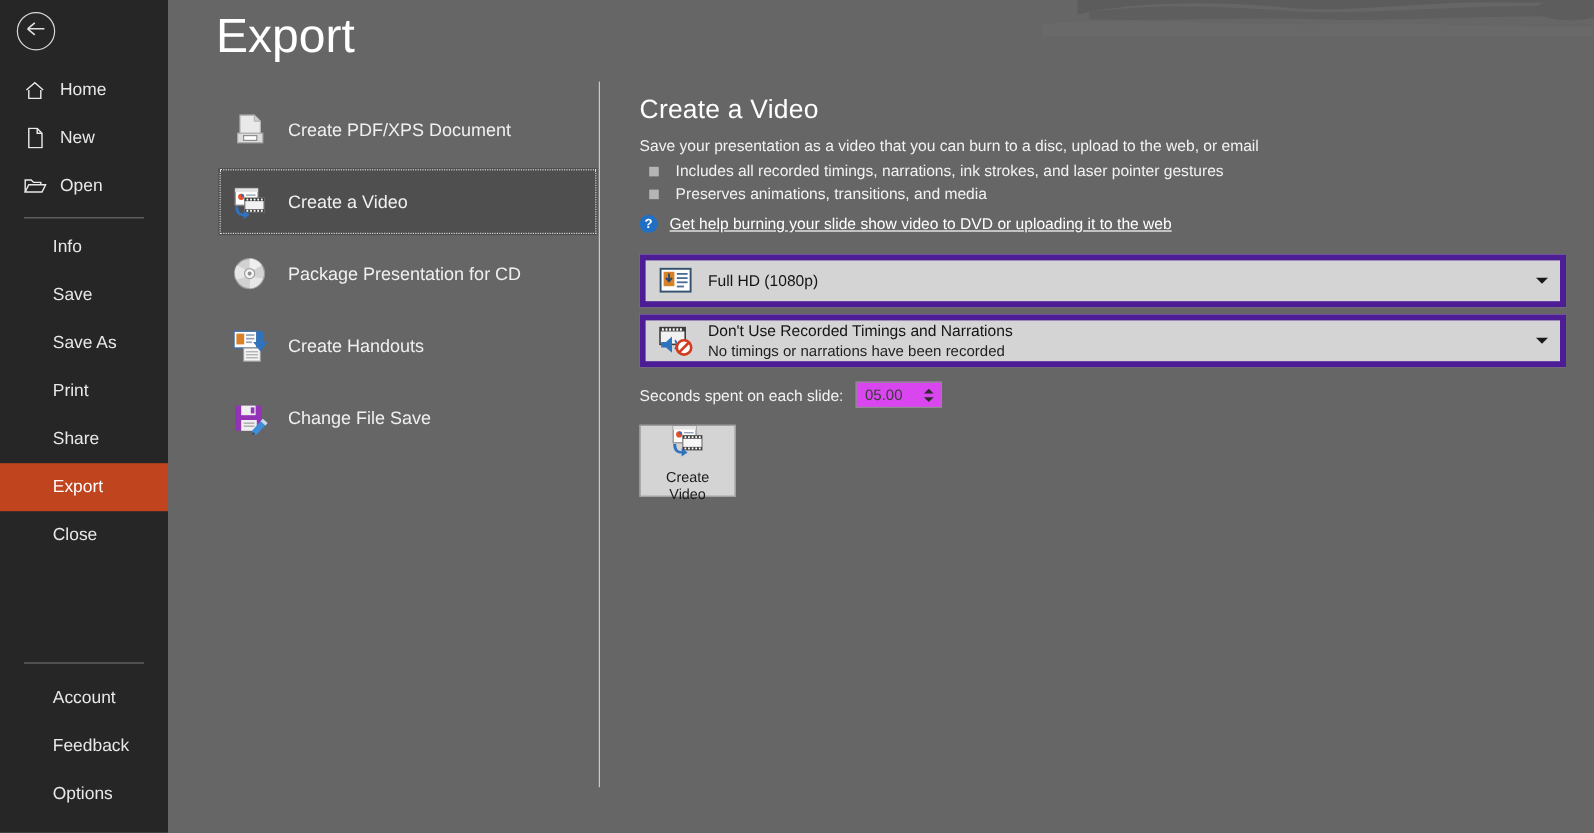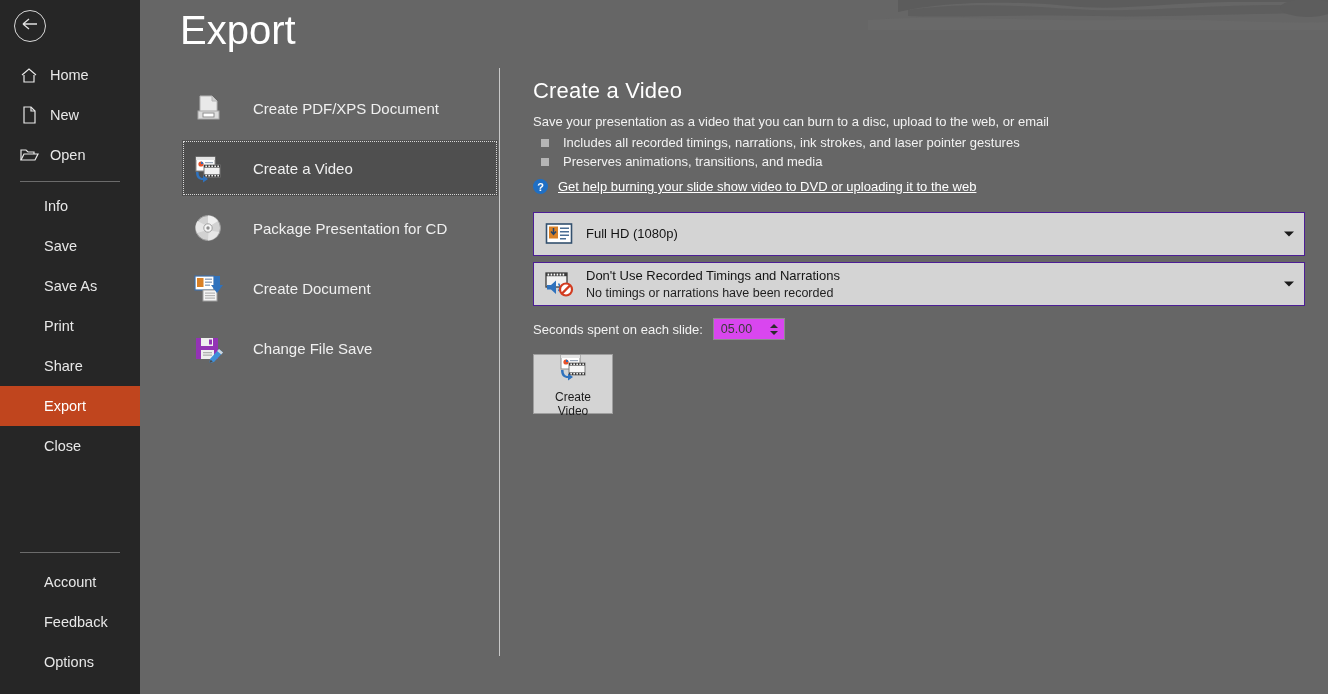--- a/index.html
+++ b/index.html
@@ -99,21 +99,20 @@
     z-index: 3;
   }
   .option-item {
     position: relative;
     height: 56px;
     display: flex;
     align-items: center;
     padding-left: 8px;
     box-sizing: border-box;
     margin-bottom: 4px;
-    gap: 13px;
   }
   .option-item .opt-icon {
     width: 36px; height: 36px;
     margin-right: 14px;
     flex: 0 0 auto;
     display: inline-flex;
     align-items: center;
     justify-content: center;
   }
   .option-item .opt-label {
@@ -191,21 +190,21 @@
     text-decoration: underline;
     cursor: pointer;
   }
 
   
   .combo {
     position: relative;
     width: 772px;
     height: 44px;
     background: #d4d4d4;
-    border: 1px solid #4c1d95;
+    border: 5px solid #4c1d95;
     box-sizing: border-box;
     display: flex;
     align-items: center;
     margin-top: 8px;
     color: #1a1a1a;
   }
   .combo .combo-icon {
     width: 30px; height: 30px;
     margin: 0 12px 0 10px;
     flex: 0 0 auto;
@@ -451,21 +450,21 @@
         <rect x="13" y="6.5" width="7" height="1.4" fill="#8fa4bd"></rect>
         <rect x="13" y="9.5" width="7" height="1.4" fill="#8fa4bd"></rect>
         <rect x="13" y="12.5" width="5" height="1.4" fill="#8fa4bd"></rect>
         <rect x="11" y="18" width="14" height="11" fill="#f4f4f4" stroke="#9d9d9d" stroke-width="1"></rect>
         <rect x="13" y="20.5" width="10" height="1.2" fill="#b4b4b4"></rect>
         <rect x="13" y="23" width="10" height="1.2" fill="#b4b4b4"></rect>
         <rect x="13" y="25.5" width="10" height="1.2" fill="#b4b4b4"></rect>
         <path d="M22 4 L28 4 L28 13 L31 13 L25 21 L19 13 L22 13 Z" fill="#2f72bd"></path>
       </svg>
     </span>
-    <span class="opt-label">Create Document</span>
+    <span class="opt-label">Create Handouts</span>
   </div>
 
   <div class="option-item">
     <span class="opt-icon">
       <svg width="32" height="32" viewBox="0 0 32 32">
         <rect x="4" y="6" width="22" height="21" fill="#9333b5"></rect>
         <rect x="9" y="6" width="12" height="8" fill="#efefef"></rect>
         <rect x="17" y="7.5" width="3" height="5" fill="#9333b5"></rect>
         <rect x="9" y="18" width="13" height="9" fill="#efefef"></rect>
         <rect x="11" y="20" width="9" height="1.3" fill="#b0b0b0"></rect>

